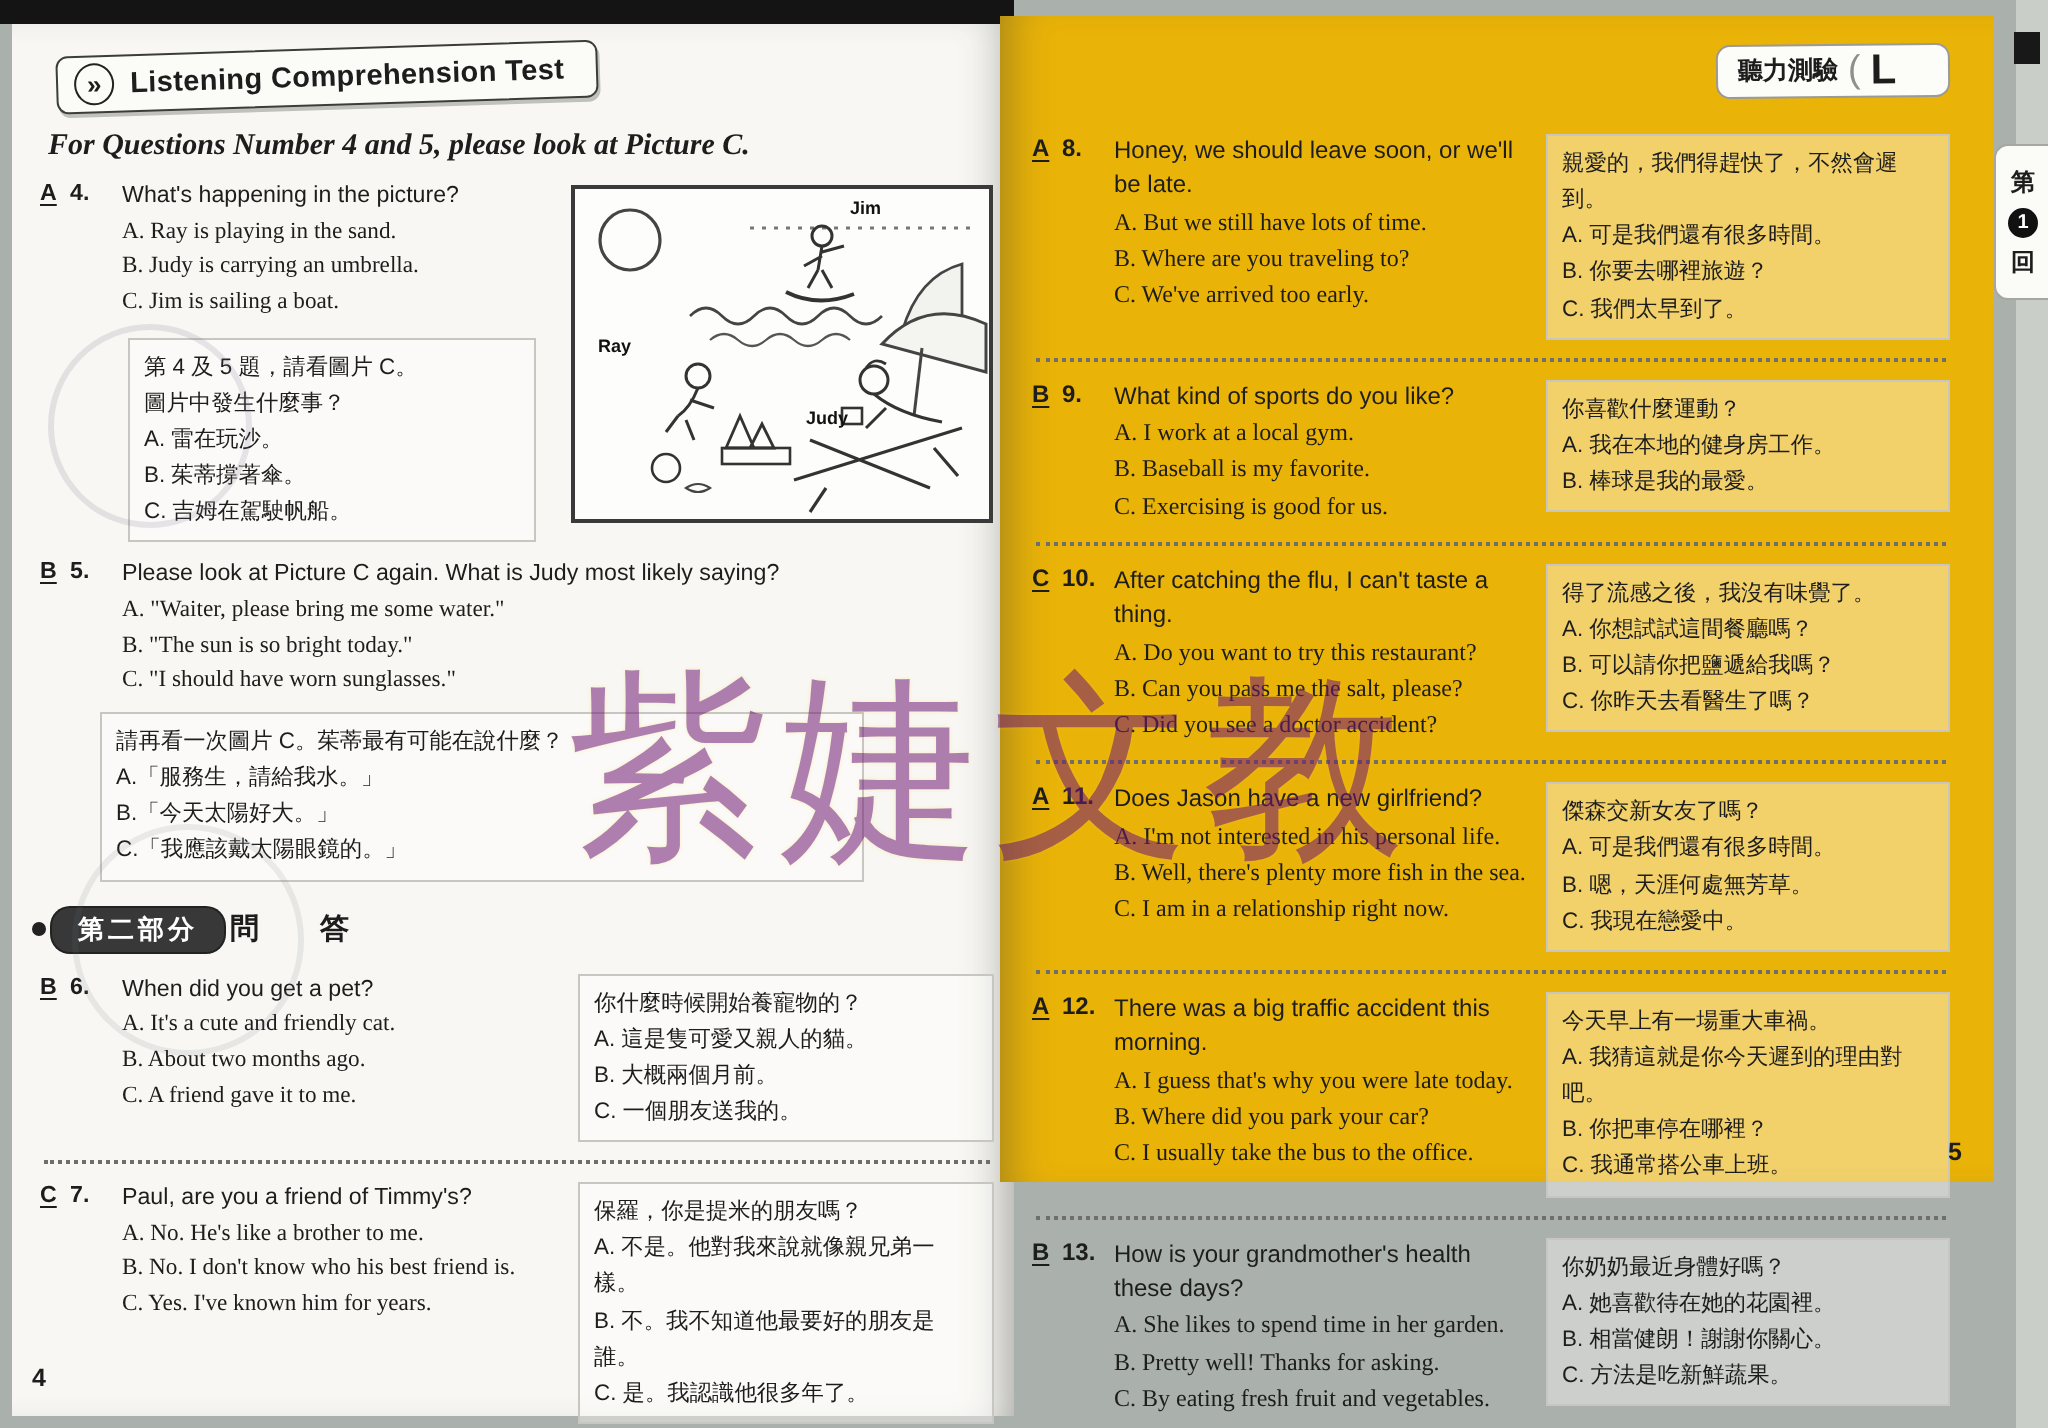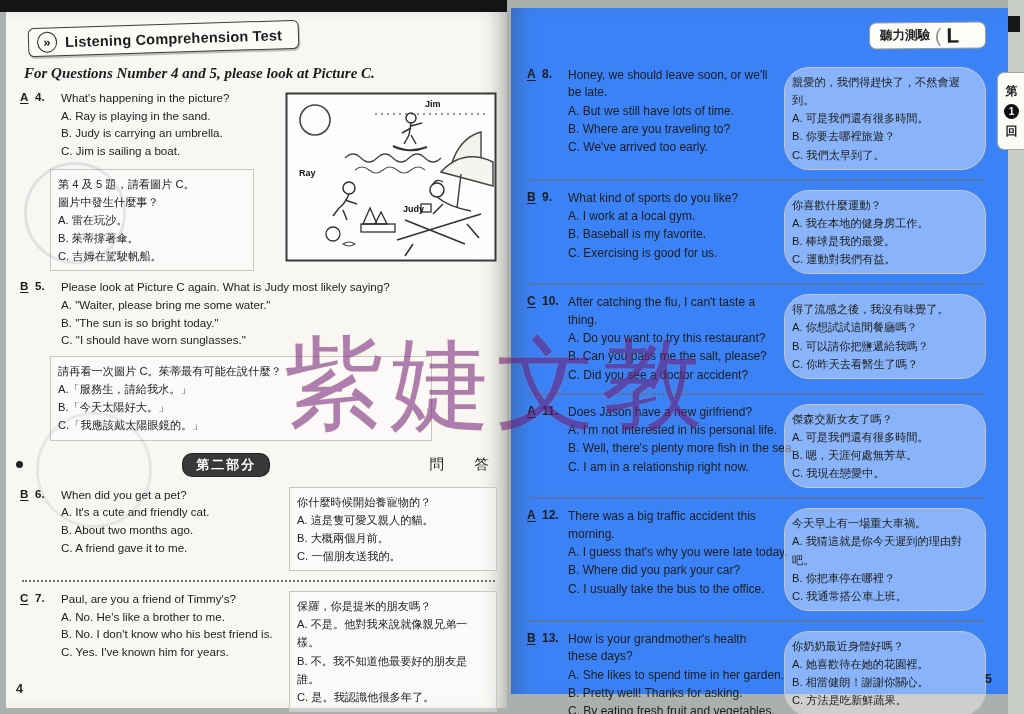--- a/index.html
+++ b/index.html
@@ -10,21 +10,21 @@
     color:#1d1d1d;
   }
   
   .scan-top-edge{position:absolute;left:0;top:0;width:507px;height:12px;background:#141414;}
   .scan-corner-sq{position:absolute;left:1007px;top:16px;width:13px;height:16px;background:#181818;}
   .scan-right-strip{position:absolute;left:1008px;top:0;width:16px;height:714px;background:#c9cec9;}
   
   .page{position:absolute;background:#f8f7f3;}
   .page-left{left:6px;top:12px;width:501px;height:696px;
     box-shadow:inset -18px 0 22px -14px rgba(55,60,55,.45);}
-  .page-right{left:511px;top:8px;width:497px;height:686px;background:#3b82f6;
+  .page-right{left:500px;top:8px;width:497px;height:583px;background:#eab308;
     box-shadow:inset 18px 0 22px -14px rgba(55,60,55,.40);}
   .inner{position:relative;box-sizing:border-box;height:100%;}
   .pl-inner{padding:12px 10px 0 14px;font-size:11.6px;}
   .pr-inner{padding:12px 22px 0 16px;font-size:12px;}
 
   
   .tab{display:inline-flex;align-items:center;gap:8px;border:1.6px solid #3c3c3c;border-radius:6px;
     padding:3px 16px 3px 8px;background:#fbfbf8;transform:rotate(-1.8deg);margin-left:8px;
     box-shadow:1px 2px 0 rgba(90,90,90,.35);}
   .tab-icon{width:18px;height:18px;border:1.7px solid #222;border-radius:50%;display:flex;
@@ -33,36 +33,36 @@
 
   .instruction{font-family:"Liberation Serif",serif;font-style:italic;font-weight:700;
     font-size:15px;margin:12px 0 8px 4px;}
 
   
   .qline{display:flex;align-items:flex-start;}
   .ans{width:15px;font-weight:700;text-decoration:underline;text-underline-offset:2px;flex:0 0 15px;}
   .num{width:26px;font-weight:700;flex:0 0 26px;}
   .qt{flex:1;line-height:1.45;}
   .opts{margin-left:41px;line-height:1.52;}
-  .opts div{white-space:nowrap;}
+  .opts div{white-space:nowrap;font-family:Liberation Serif, serif;}
   .zh-box{border:1px solid #c7c6c0;padding:5px 7px;font-size:11.2px;line-height:1.62;background:rgba(255,255,255,.4);}
   .row2{display:flex;gap:8px;align-items:flex-start;}
   .row2 .q-en{flex:1;min-width:0;}
   .dotsep{border-top:2px dotted #6e6e6e;height:0;margin:9px 2px;}
 
   
   .pic-box{flex:0 0 212px;margin-top:2px;}
   .pic-box svg{display:block;}
 
   
-  .badge-row{display:flex;align-items:center;gap:13px;margin:13px 0 11px 0;justify-content:space-between;}
+  .badge-row{display:flex;align-items:center;gap:3px;margin:13px 0 11px 0;}
   .badge-dot{width:7px;height:7px;border-radius:50%;background:#222;flex:0 0 7px;margin-left:-4px;}
   .part-badge{background:#383838;color:#fff;border-radius:9px;padding:2px 13px;font-size:13px;
     font-weight:700;letter-spacing:2px;box-shadow:0 0 0 1px #222;}
-  .part-title{font-weight:400;font-size:14.5px;letter-spacing:8px;}
+  .part-title{font-weight:700;font-size:14.5px;letter-spacing:8px;}
 
   
   .lbadge-row{display:flex;justify-content:flex-end;margin:2px 0 18px 0;}
   .lbadge{display:flex;align-items:center;gap:5px;border:1.5px solid #9a9a96;border-radius:7px;
     background:#fcfcf9;padding:2px 26px 2px 10px;transform:rotate(-.6deg);}
   .lbadge-text{font-size:12.5px;font-weight:700;}
   .lbadge-paren{font-size:19px;color:#8f8f8b;font-weight:400;line-height:1;}
   .lbadge-letter{font-size:21px;font-weight:700;line-height:1;}
 
   
@@ -77,24 +77,24 @@
   .pn-left{left:10px;}
   .pn-right{right:16px;bottom:8px;}
 
   
   .watermark{position:absolute;left:284px;top:318px;font-size:100px;font-weight:400;
     color:#701a75;opacity:.55;letter-spacing:6px;z-index:40;pointer-events:none;white-space:nowrap;
     text-shadow:0 0 2px rgba(243,207,58,.5);}
   .stamp{position:absolute;border:3px solid rgba(110,115,130,.16);border-radius:50%;pointer-events:none;}
   .stamp1{left:18px;top:150px;width:96px;height:96px;}
   .stamp2{left:30px;top:400px;width:110px;height:110px;border-color:rgba(110,115,130,.12);} .mt8{margin-top:8px;}
-  .zh-q4{margin:9px 0 0 30px;width:204px;box-sizing:border-box;}
+  .zh-q4{margin:9px 0 0 44px;width:204px;box-sizing:border-box;}
   .zh-q5{margin:7px 0 0 30px;width:382px;box-sizing:border-box;}
   .zh-side-l{flex:0 0 208px;width:208px;box-sizing:border-box;}
-  .zh-side-r{flex:0 0 202px;width:202px;box-sizing:border-box;border-radius:25px;}
+  .zh-side-r{flex:0 0 202px;width:202px;box-sizing:border-box;}
 </style>
 </head>
 <body>
 
 <div class="scan-right-strip"></div>
 <div class="scan-top-edge"></div>
 <div class="scan-corner-sq"></div>
 
 <div class="page page-left">
   <div class="inner pl-inner">
@@ -286,21 +286,20 @@
         <div class="opts">
           <div>A. I work at a local gym.</div>
           <div>B. Baseball is my favorite.</div>
           <div>C. Exercising is good for us.</div>
         </div>
       </div>
       <div class="zh-box zh-side-r">
         <div>你喜歡什麼運動？</div>
         <div>A. 我在本地的健身房工作。</div>
         <div>B. 棒球是我的最愛。</div>
-        <div>C. 運動對我們有益。</div>
       </div>
     </div>
     <div class="dotsep"></div>
 
     <div class="row2">
       <div class="q-en">
         <div class="qline">
           <span class="ans">C</span>
           <span class="num">10.</span>
           <span class="qt">After catching the flu, I can't taste a thing.</span>

